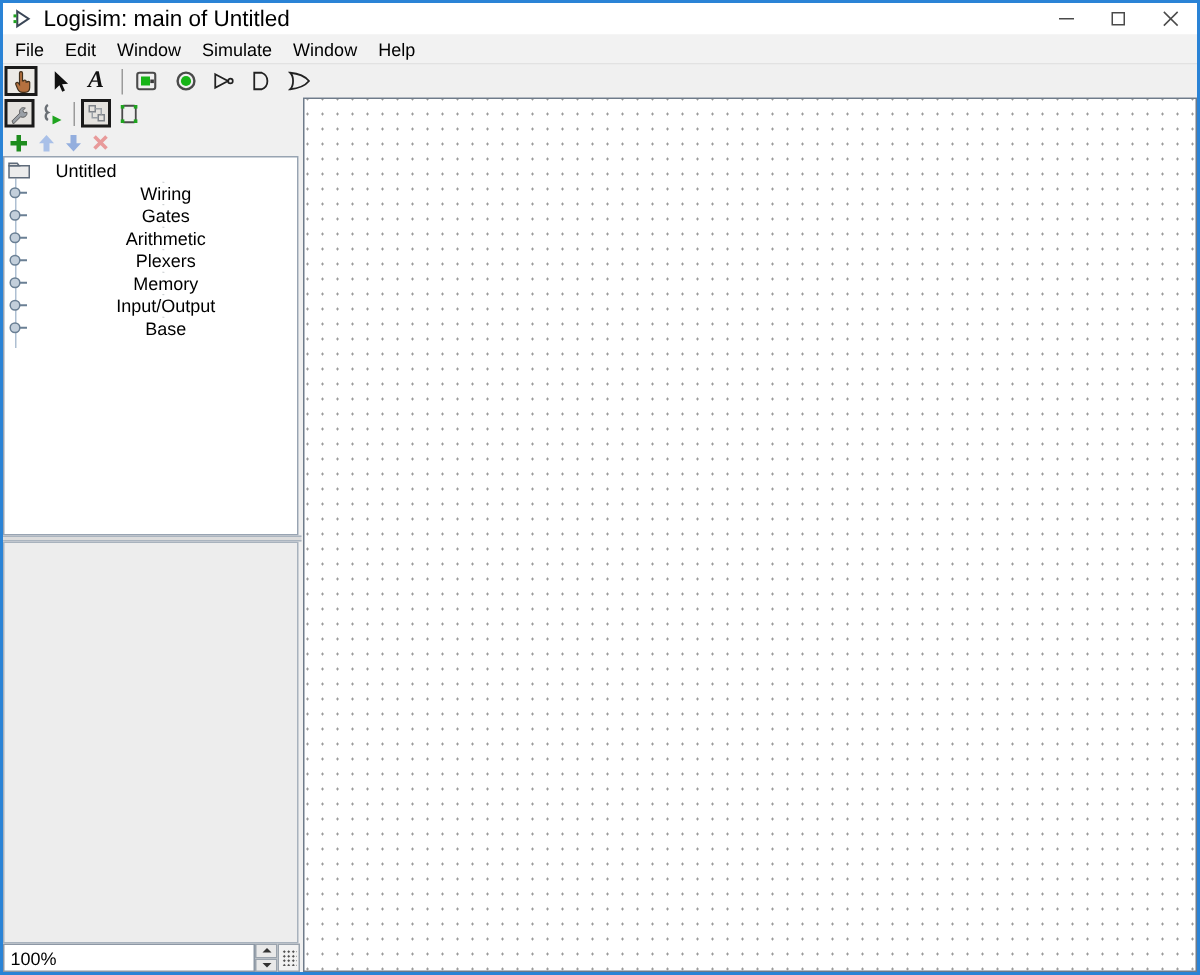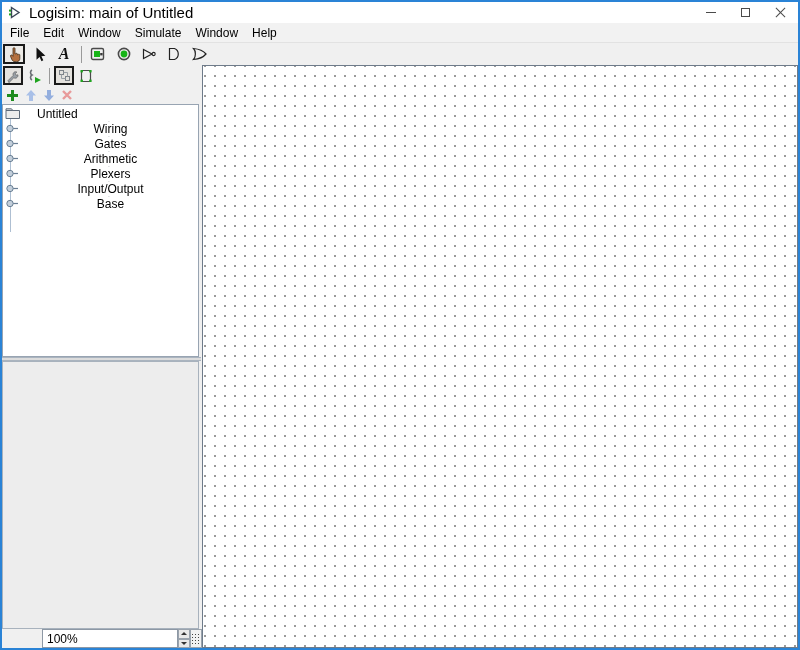--- a/index.html
+++ b/index.html
@@ -44,21 +44,21 @@
   .trow .lbl { margin-left:4px; }
   .trow.root { padding-left:2px;gap:12px; }
   .trow.circuit { padding-left:15px; }
   .trow.circuit .h-stub { position:absolute; left:7px; top:7px; width:8px; height:1px; background:#aebfd2; }
   .trow.cat { padding-left:16px;flex-direction:column; }
   .trow.cat .expander { position:absolute; left:1px; top:2px; }
   
   .splitter { position:absolute; left:0; top:355px; width:199px; height:4px; background:#dcdcdc; border-top:1px solid #aab4bf; border-bottom:1px solid #aab4bf; }
   .attr-panel { position:absolute; left:0; top:359px; width:197px; height:268px; background:#ededed; border:1px solid #a8b2bd; }
   
-  .zoombar { position:absolute; left:0; top:627px; width:200px; height:19px; display:flex;padding-left:40px; }
+  .zoombar { position:absolute; left:0; top:627px; width:200px; height:19px; display:flex; }
   .zoom-field { width:168px; height:19px; background:#fff; border:1px solid #8d98a5; font-size:12px; color:#000; display:flex; align-items:center; padding-left:4px; }
   .spinner { width:15px; height:19px; display:flex; flex-direction:column; }
   .spin-btn { flex:1; background:#e9e9e9; border:1px solid #9aa3ad; display:flex; align-items:center; justify-content:center; }
   .spin-up-glyph { width:0; height:0; border-left:3px solid transparent; border-right:3px solid transparent; border-bottom:3px solid #333; }
   .spin-down-glyph { width:0; height:0; border-left:3px solid transparent; border-right:3px solid transparent; border-top:3px solid #333; }
   .grid-btn { width:15px; height:19px; background:#f2f2f2; border:1px solid #9aa3ad; display:flex; align-items:center; justify-content:center; }
   .grid-glyph { width:10px; height:11px;
     background-image:radial-gradient(circle, #444 0.7px, rgba(0,0,0,0) 0.8px);
     background-size:3px 3px; background-position:0 0; }
   
@@ -259,20 +259,31 @@
           <circle cx="6" cy="5.5" r="3.2" fill="#c3cfdb" stroke="#6a7f94" stroke-width="1"></circle>
           <path d="M9.2 5.5 L14 5.5" stroke="#6a7f94" stroke-width="1.2"></path>
         </svg>
         <svg width="16" height="13" viewBox="0 0 16 13">
           <path d="M1 3.5 L1 11.5 L14.5 11.5 L14.5 3.5 Z" fill="#ececec" stroke="#5f6b7a" stroke-width="1"></path>
           <path d="M1 3.5 L1 1.8 L6.5 1.8 L7.8 3.5 Z" fill="#dcdcdc" stroke="#5f6b7a" stroke-width="1"></path>
         </svg>
         <span class="lbl">Plexers</span>
       </div>
 
+      <div class="trow cat">
+        <svg class="expander" width="15" height="11" viewBox="0 0 15 11">
+          <circle cx="6" cy="5.5" r="3.2" fill="#c3cfdb" stroke="#6a7f94" stroke-width="1"></circle>
+          <path d="M9.2 5.5 L14 5.5" stroke="#6a7f94" stroke-width="1.2"></path>
+        </svg>
+        <svg width="16" height="13" viewBox="0 0 16 13">
+          <path d="M1 3.5 L1 11.5 L14.5 11.5 L14.5 3.5 Z" fill="#ececec" stroke="#5f6b7a" stroke-width="1"></path>
+          <path d="M1 3.5 L1 1.8 L6.5 1.8 L7.8 3.5 Z" fill="#dcdcdc" stroke="#5f6b7a" stroke-width="1"></path>
+        </svg>
+        <span class="lbl">Memory</span>
+      </div>
 
       <div class="trow cat">
         <svg class="expander" width="15" height="11" viewBox="0 0 15 11">
           <circle cx="6" cy="5.5" r="3.2" fill="#c3cfdb" stroke="#6a7f94" stroke-width="1"></circle>
           <path d="M9.2 5.5 L14 5.5" stroke="#6a7f94" stroke-width="1.2"></path>
         </svg>
         <svg width="16" height="13" viewBox="0 0 16 13">
           <path d="M1 3.5 L1 11.5 L14.5 11.5 L14.5 3.5 Z" fill="#ececec" stroke="#5f6b7a" stroke-width="1"></path>
           <path d="M1 3.5 L1 1.8 L6.5 1.8 L7.8 3.5 Z" fill="#dcdcdc" stroke="#5f6b7a" stroke-width="1"></path>
         </svg>

